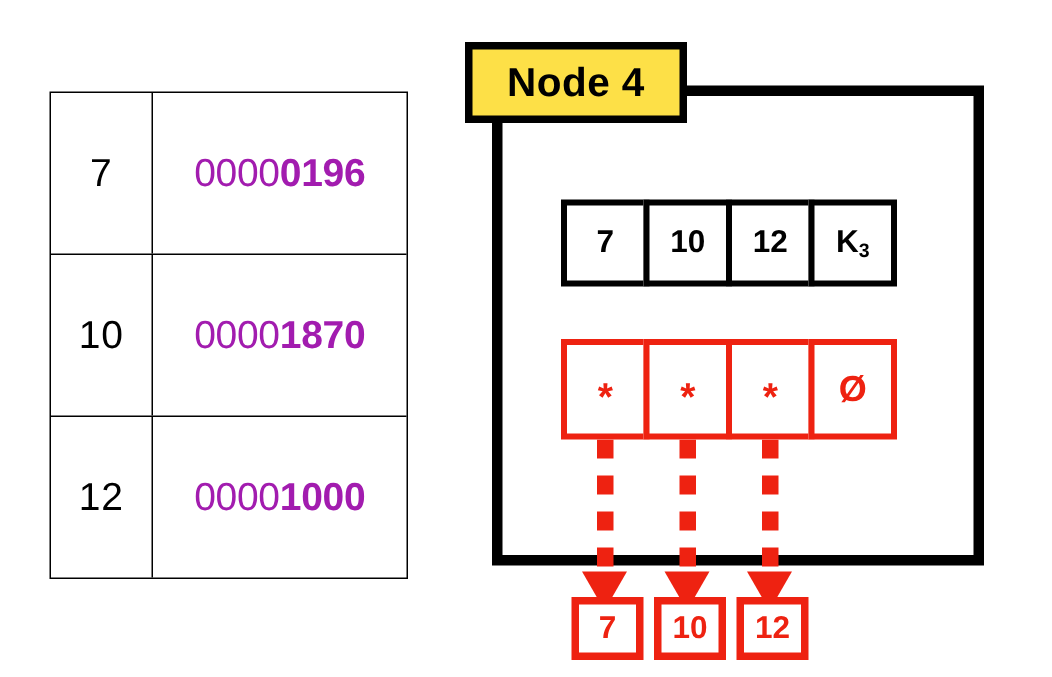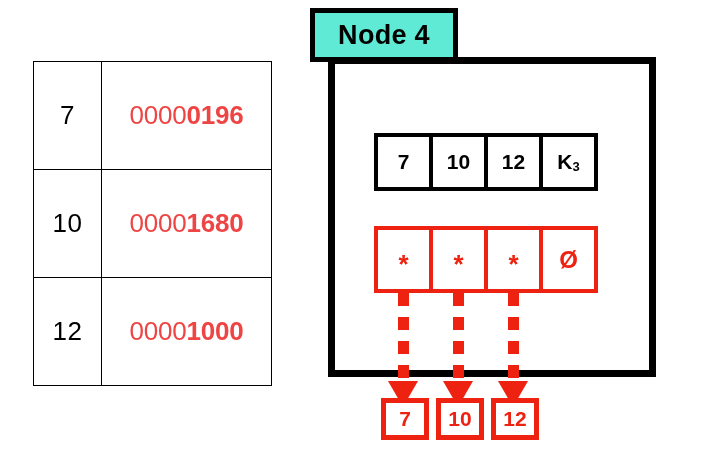--- a/index.html
+++ b/index.html
@@ -44,44 +44,44 @@
     font-size: 26px;
     color: #000000;
     letter-spacing: 0.5px;
   }
   .bt-bits {
     flex: 1 1 auto;
     display: flex;
     align-items: center;
     justify-content: center;
     font-size: 26px;
-    color: #ef4444;
+    color: #a21caf;
     letter-spacing: -0.2px;
   }
   .bt-bits .pre { font-weight: 400; }
   .bt-bits .suf { font-weight: 700; }
 
   
   #node-box {
     position: absolute;
     left: 328px;
     top: 57px;
     width: 328px;
     height: 320px;
     border: 7px solid #000000;
     box-sizing: border-box;
     background: transparent;
   }
   #node-badge {
     position: absolute;
     left: 310px;
-    top: 8px;
+    top: 28px;
     width: 148px;
     height: 54px;
-    background: #5eead4;
+    background: #fde047;
     border: 5px solid #000000;
     box-sizing: border-box;
     display: flex;
     align-items: center;
     justify-content: center;
     z-index: 6;
   }
   #node-badge span {
     font-size: 27px;
     font-weight: 700;
@@ -214,21 +214,21 @@
     <div class="bt-bits">
         <span class="pre">0000</span>
         <span class="suf">0196</span>
       </div>
   </div>
 
   <div class="bt-row">
     <div class="bt-key">10</div>
     <div class="bt-bits">
         <span class="pre">0000</span>
-        <span class="suf">1680</span>
+        <span class="suf">1870</span>
       </div>
   </div>
 
   <div class="bt-row">
     <div class="bt-key">12</div>
     <div class="bt-bits">
         <span class="pre">0000</span>
         <span class="suf">1000</span>
       </div>
   </div>

